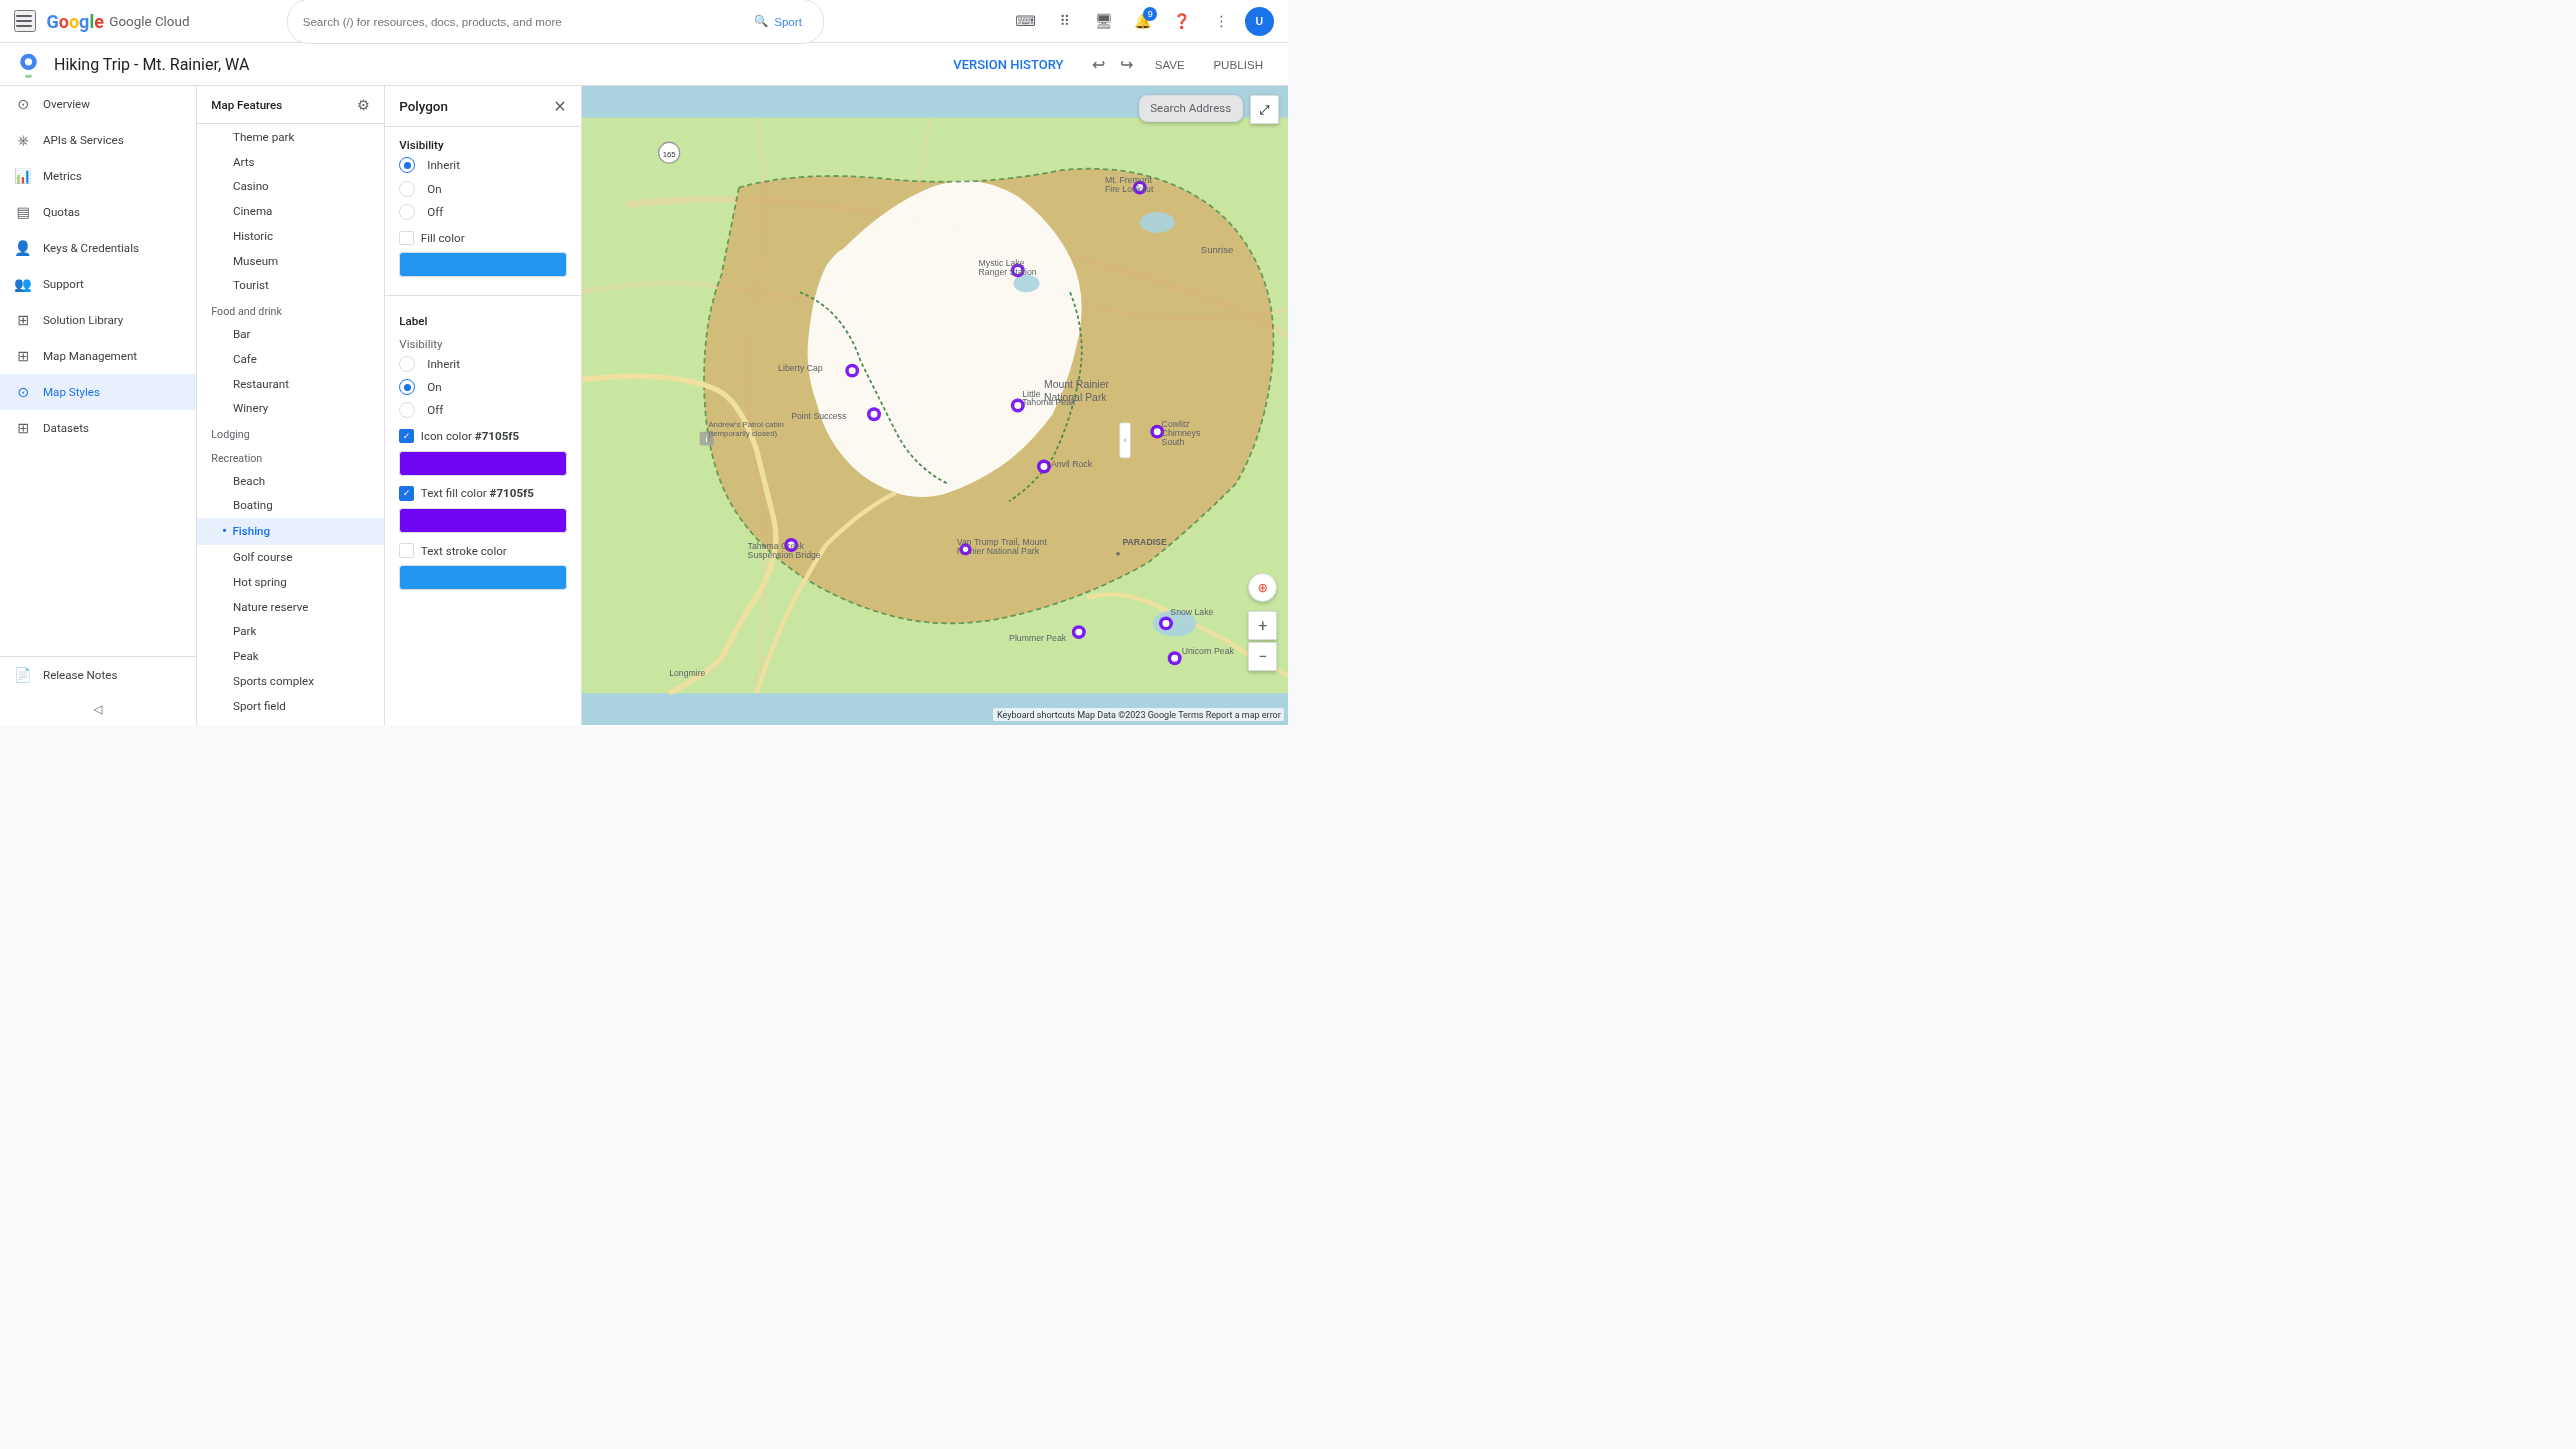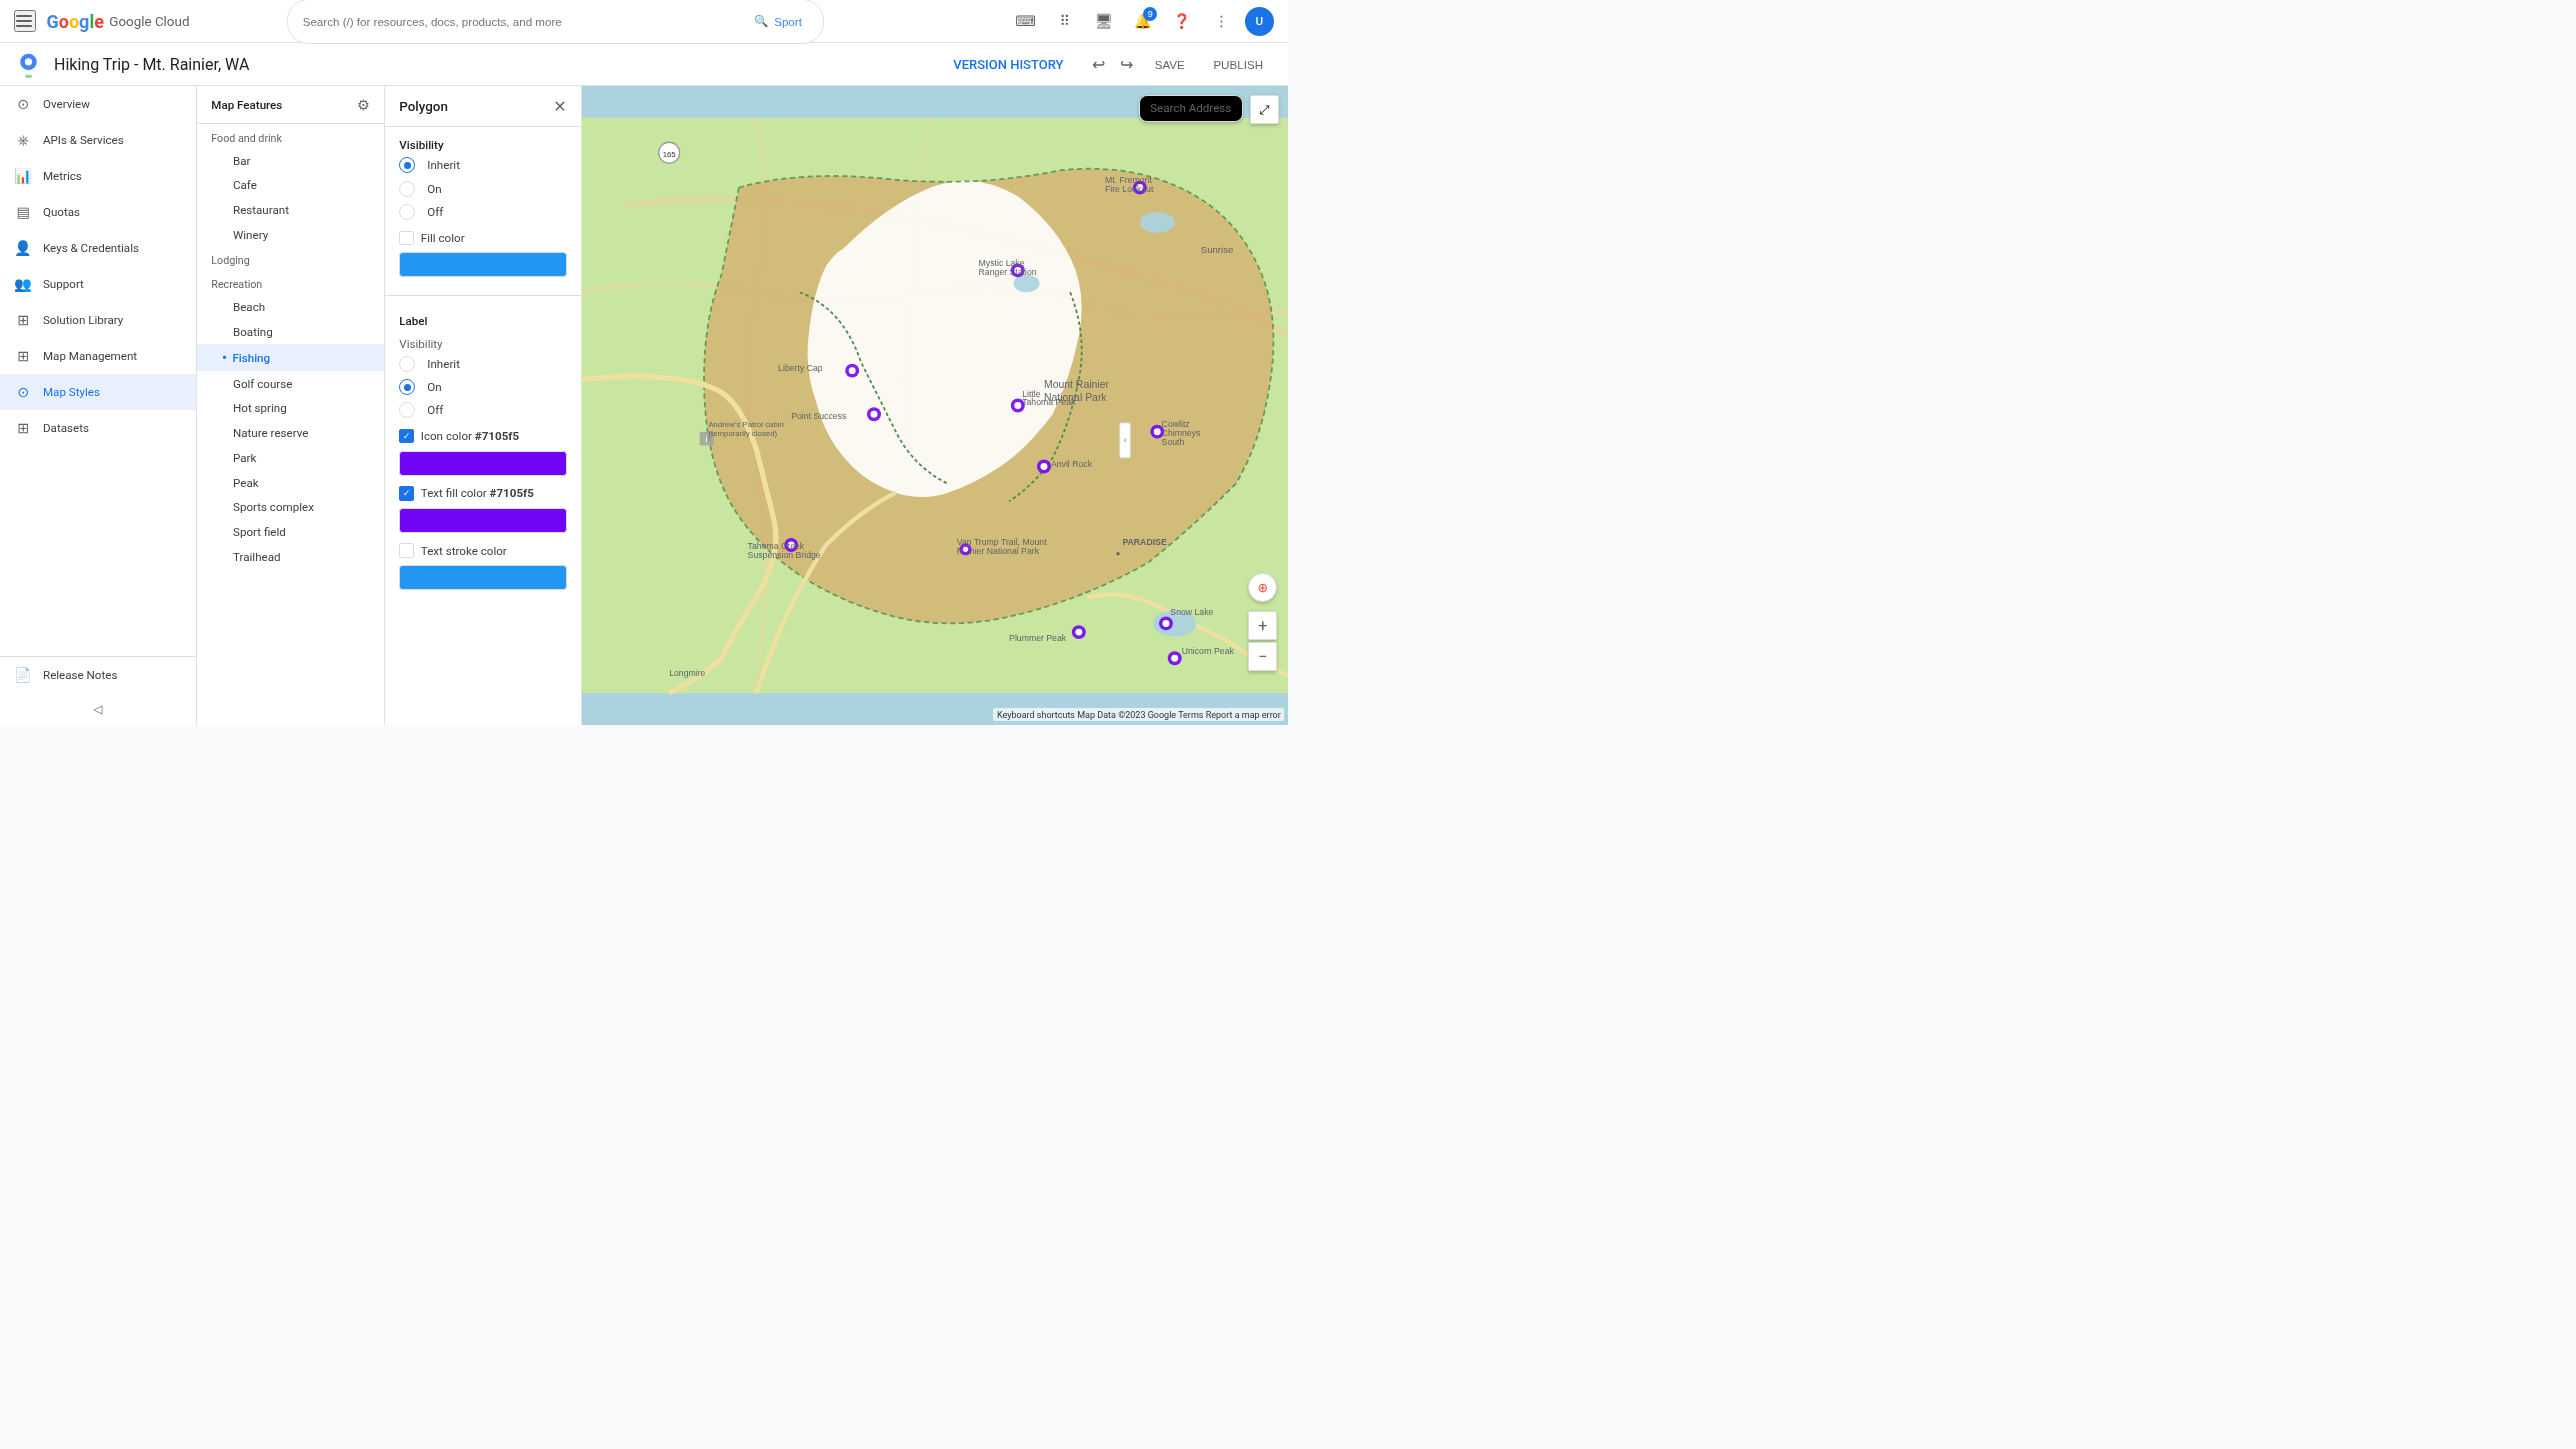--- a/index.html
+++ b/index.html
@@ -142,21 +142,21 @@
       width: 29px; height: 29px; background: #fff; border: 0.9px solid #dadce0;
       border-radius: 50%; cursor: pointer; display: flex; align-items: center; justify-content: center;
       font-size: 12.5px; color: #5f6368; box-shadow: 0 1.8px 3.6px rgba(0,0,0,0.2); margin-bottom: 7.2px;
     }
     .map-attribution {
       position: absolute; bottom: 3.6px; right: 3.6px;
       font-size: 9px; color: #333; background: rgba(255,255,255,0.7); padding: 1.8px 3.6px; border-radius: 2px;
     }
     .search-address-bar {
       position: absolute; top: 9px; right: 45px;
-      background: #000000; border: 0.9px solid #dadce0; border-radius: 8px;
+      background: #e5e5e5; border: 0.9px solid #dadce0; border-radius: 8px;
       padding: 5.4px 10.7px; font-size: 11.6px; color: #5f6368; box-shadow: 0 1.8px 3.6px rgba(0,0,0,0.2);
       cursor: pointer;
     }
     .fullscreen-btn {
       position: absolute; top: 9px; right: 9px;
       width: 29px; height: 29px; background: #fff; border: 0.9px solid #dadce0;
       border-radius: 1.8px; cursor: pointer; display: flex; align-items: center; justify-content: center;
       font-size: 12.5px; box-shadow: 0 1.8px 3.6px rgba(0,0,0,0.2);
     }
 
@@ -287,20 +287,29 @@
       </div>
     </div>
   </div>
 
   <div class="middle-panel">
     <div class="panel-header">
       <span class="panel-title">Map Features</span>
       <span class="settings-icon">⚙</span>
     </div>
 
+    <div class="feature-group">
+      <div class="feature-item">Theme park</div>
+      <div class="feature-item">Arts</div>
+      <div class="feature-item">Casino</div>
+      <div class="feature-item">Cinema</div>
+      <div class="feature-item">Historic</div>
+      <div class="feature-item">Museum</div>
+      <div class="feature-item">Tourist</div>
+    </div>
 
     <div class="feature-category">Food and drink</div>
     <div class="feature-group">
       <div class="feature-item">Bar</div>
       <div class="feature-item">Cafe</div>
       <div class="feature-item">Restaurant</div>
       <div class="feature-item">Winery</div>
     </div>
 
     <div class="feature-category">Lodging</div>

